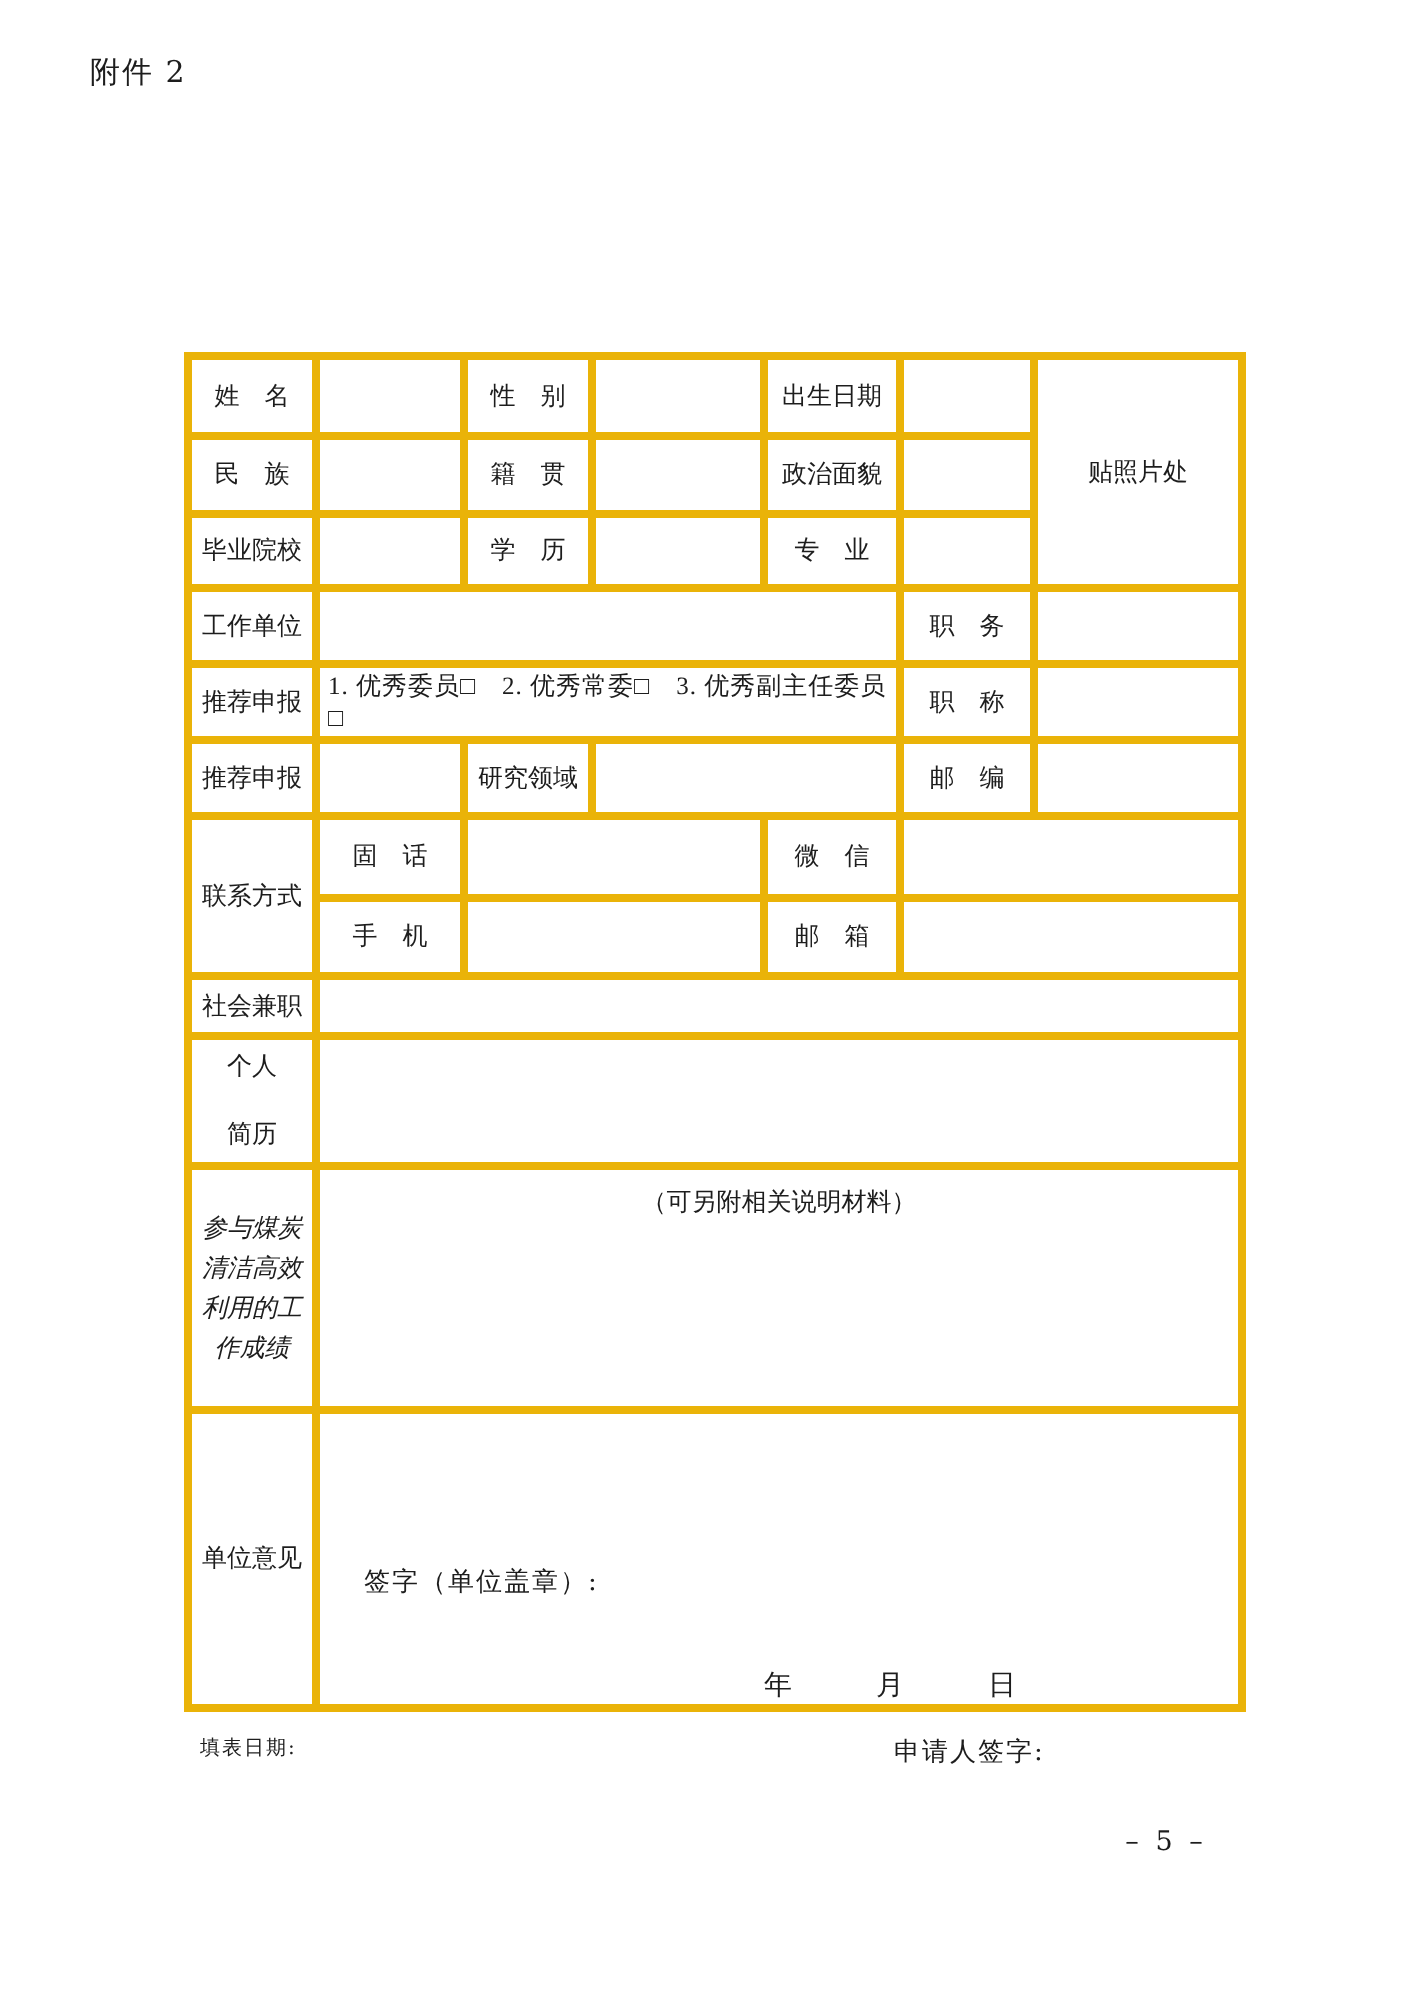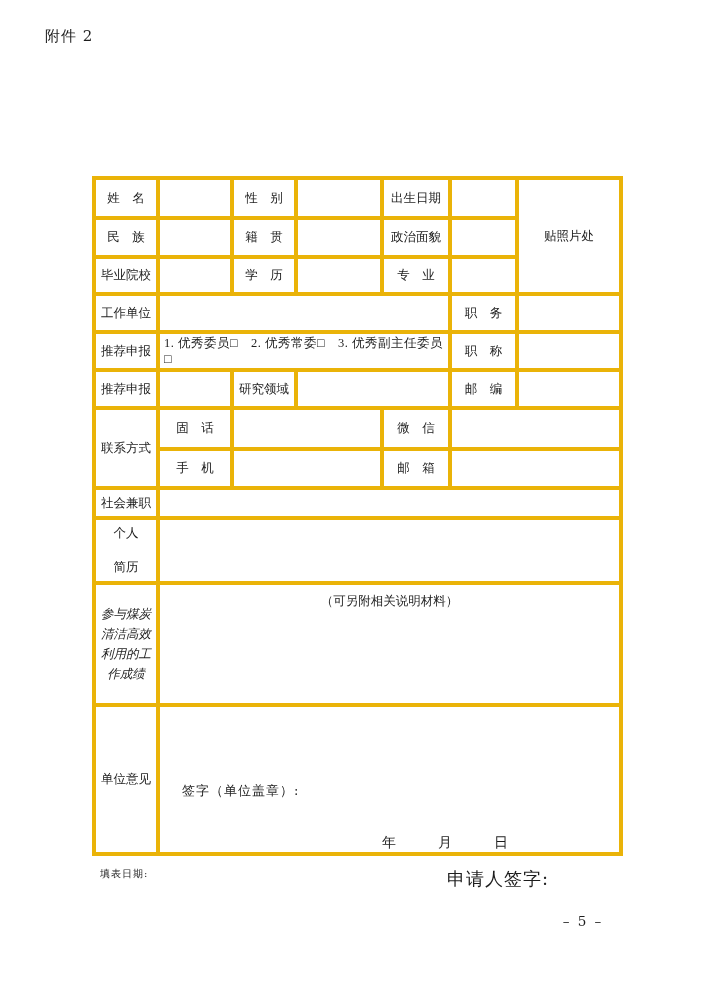--- a/index.html
+++ b/index.html
@@ -26,21 +26,21 @@
   td.topleft { vertical-align:top; text-align:center; padding:8px 6px; }
   .preline { white-space:pre-line; line-height:20px;font-style:italic; }
   .resume-lbl div { text-align:center; }
   .resume-gap { height:17px; }
 
   .opinion-cell { position:relative; padding:0; }
   .sig-line { position:absolute; left:22px; top:51px; font-size:13px; letter-spacing:1px;margin-top:24px; }
   .date-line { position:absolute; left:222px; top:127px; font-size:14px; }
 
   .footer-left  { position:absolute; left:100px; top:867px; font-size:10px; letter-spacing:1px;text-align:center; }
-  .footer-right { position:absolute; left:447px; top:867px; font-size:18px; letter-spacing:1px; }
+  .footer-right { position:absolute; left:447px; top:867px; font-size:13px; letter-spacing:1px; }
   .page-num { position:absolute; left:548px; top:913px; width:70px; text-align:center;
               font-size:13.5px; letter-spacing:2px; }
 </style>
 </head>
 <body>
 
 <div class="page">
 
   <div class="attachment">附件 2</div>
 

